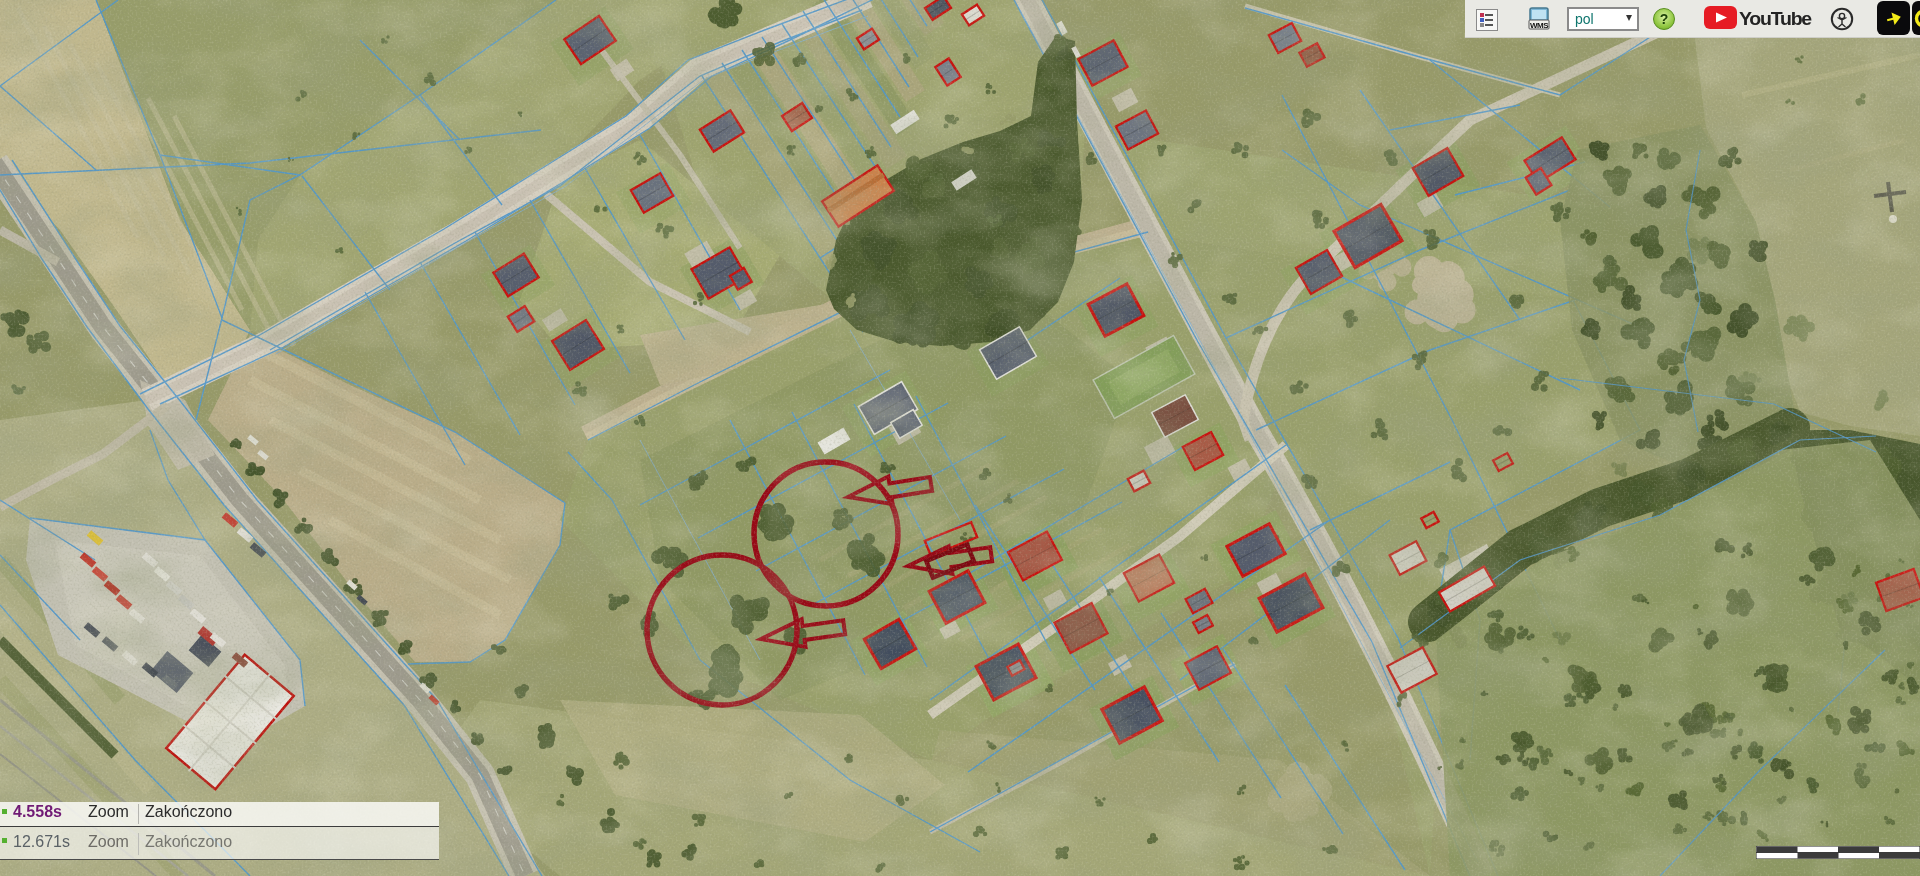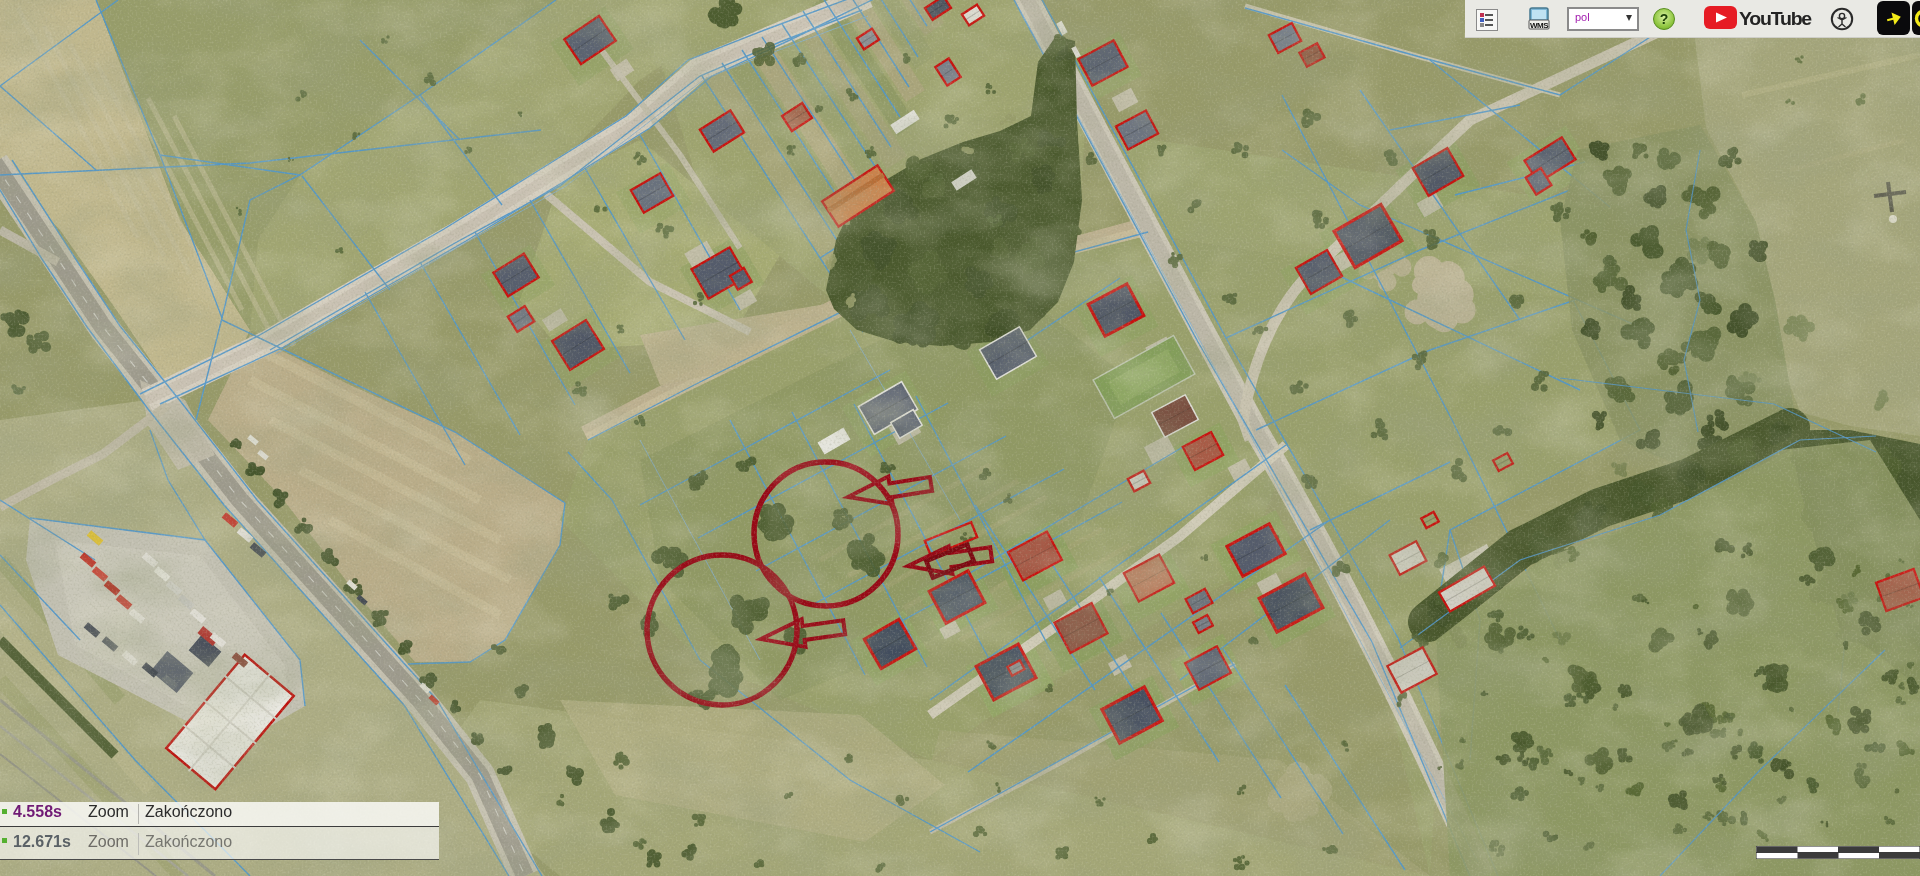--- a/index.html
+++ b/index.html
@@ -4475,21 +4475,21 @@
 
 <div class="ov" style="left:1527px;top:7px;width:24px;height:24px;">
 <svg width="24" height="24">
 <rect x="3" y="1" width="18" height="13" rx="2" fill="#7db8d8" stroke="#46788f" stroke-width="1.5"></rect>
 <rect x="5" y="3" width="14" height="9" fill="#bfe2f2"></rect>
 <rect x="2" y="13" width="20" height="9" rx="1" fill="#f0f0ec" stroke="#555" stroke-width="1"></rect>
 <text x="12" y="21" font-size="8" font-weight="bold" fill="#111" text-anchor="middle" style="letter-spacing:-0.5px">WMS</text>
 </svg></div>
 
 <div class="ov" style="left:1567px;top:7px;width:72px;height:24px;background:#fff;border:2px solid #8a8a8a;box-sizing:border-box;">
-<span style="position:absolute;left:6px;top:2px;font-size:11px;color:#a21caf;">pol</span>
+<span style="position:absolute;left:6px;top:2px;font-size:14px;color:#0f766e;">pol</span>
 <span style="position:absolute;right:5px;top:1px;font-size:12px;color:#333;">▾</span>
 </div>
 
 <div class="ov" style="left:1653px;top:8px;width:22px;height:22px;">
 <svg width="22" height="22">
         <defs>
           <radialGradient id="hg" cx="0.5" cy="0.4" r="0.7">
 <stop offset="0" stop-color="#d8f0a0"></stop>
             <stop offset="0.7" stop-color="#8cc43c"></stop>
             <stop offset="1" stop-color="#6da32c"></stop>
@@ -4526,21 +4526,21 @@
 
 <div class="ov" style="left:0;top:802px;width:439px;height:25px;background:rgba(250,250,247,0.85);border-bottom:1.5px solid #3c3c3c;box-sizing:border-box;">
 <span style="position:absolute;left:2px;top:7px;width:5px;height:5px;background:#55b030;"></span>
 <span style="position:absolute;left:13px;top:1px;font-size:16px;font-weight:bold;color:#701a75;">4.558s</span>
 <span style="position:absolute;left:88px;top:1px;font-size:16px;color:#2b2b2b;">Zoom</span>
 <span style="position:absolute;left:145px;top:1px;font-size:16px;color:#2b2b2b;">Zakończono</span>
 <span style="position:absolute;left:138px;top:2px;width:1px;height:20px;background:#b5b5b0;"></span>
 </div>
 <div class="ov" style="left:0;top:827px;width:439px;height:33px;background:rgba(249,249,246,0.68);border-bottom:1.5px solid #4a4a4a;box-sizing:border-box;">
 <span style="position:absolute;left:2px;top:11px;width:5px;height:5px;background:#55b030;"></span>
-<span style="position:absolute;left:13px;top:6px;font-size:16px;font-weight:bold;color:#5a6166;text-align:center;">12.671s</span>
+<span style="position:absolute;left:13px;top:6px;font-size:16px;font-weight:normal;color:#5a6166;text-align:center;">12.671s</span>
 <span style="position:absolute;left:88px;top:6px;font-size:16px;color:#6d6b66;">Zoom</span>
 <span style="position:absolute;left:145px;top:6px;font-size:16px;color:#75756f;">Zakończono</span>
 <span style="position:absolute;left:138px;top:6px;width:1px;height:22px;background:#bdbdb8;"></span>
 </div>
 
 <div class="ov" style="left:1756px;top:845px;width:164px;height:13px;">
 <svg width="164" height="13">
 <rect x="0" y="0" width="164" height="13" fill="#fff" stroke="#222" stroke-width="1"></rect>
 <rect x="0.5" y="0.5" width="41" height="6" fill="#3b3b3b"></rect>
 <rect x="82" y="0.5" width="41" height="6" fill="#3b3b3b"></rect>

